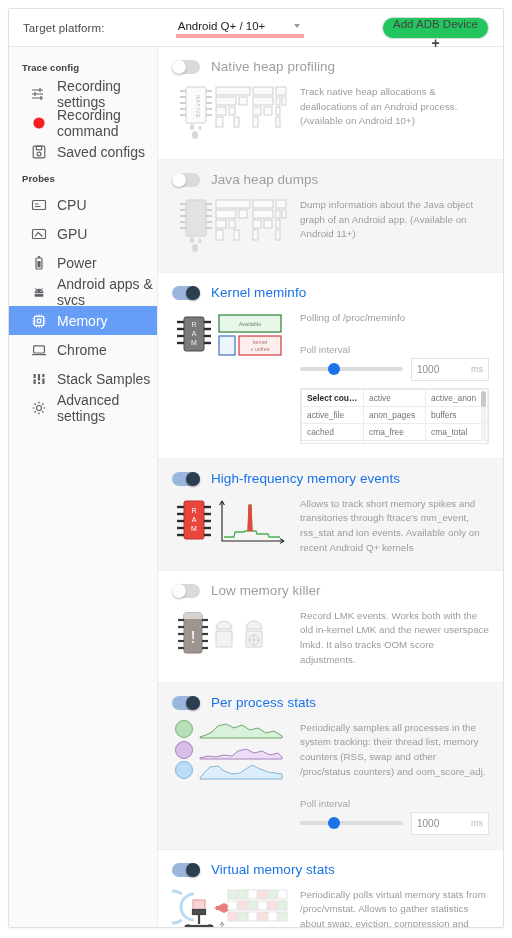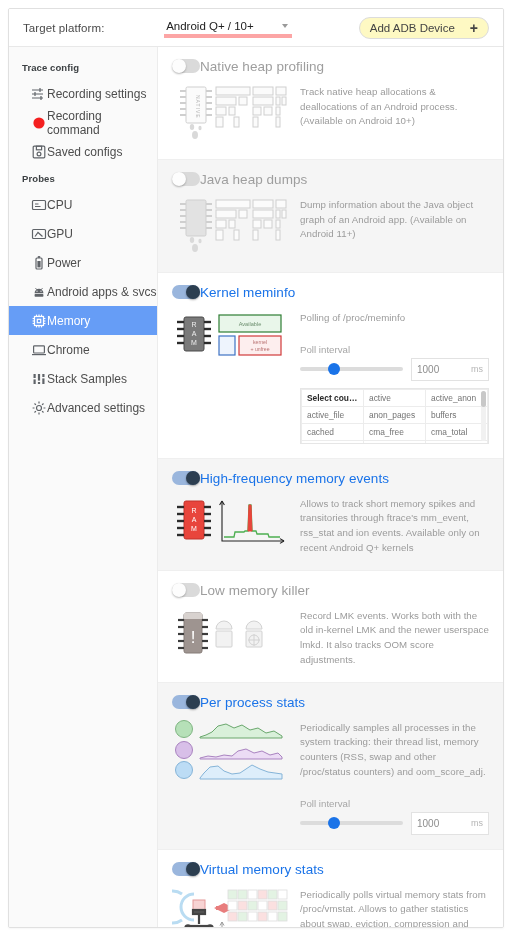--- a/index.html
+++ b/index.html
@@ -61,25 +61,26 @@
     border-top: 4px solid #9a9a9a;
   }
   .tb-btn {
     margin-left: 12px;
     border: 1px solid #dcdcdc;
     border-radius: 14px;
     height: 22px;
     padding: 0 10px;
     font-size: 11.5px;
     color: #444;
-    background: #fef9c3;
+    background: #22c55e;
     display: inline-flex;
     align-items: center;
-    gap: 15px;
+    gap: 6px;
     cursor: pointer;
+    flex-direction: column;
   }
   .tb-btn .plus { font-size: 14px; line-height: 1; color: #444; font-weight: 600; }
 
   
   .body {
     flex: 1 1 auto;
     display: flex;
     min-height: 0;
   }
 
@@ -96,43 +97,45 @@
     font-size: 9.5px;
     font-weight: bold;
     color: #3c4043;
     padding: 7px 0 6px 13px;
     letter-spacing: .1px;
   }
   .side-item {
     height: 29px;
     display: flex;
     align-items: center;
+    gap: 10px;
     padding-left: 22px;
-    font-size: 12px;
+    font-size: 14px;
     color: #4d4d4d;
     cursor: pointer;
   }
   .side-item.active { background: #669df6; color: #fff; }
   .side-ico { width: 16px; height: 16px; flex: 0 0 16px; display:block; }
   .side-ico svg { display: block; }
 
   
   .main {
     flex: 1 1 auto;
     overflow: hidden;
     background: #fff;
   }
   .probe {
     padding: 12px 14px 14px 10px;
     border-bottom: 1px solid #efefef;
   }
   .probe.alt { background: #f5f5f5; }
   .probe-head {
     display: flex;
-    align-items: flex-start;
+    align-items: flex-end;
+    gap: 11px;
     margin-bottom: 9px;
     padding-left: 4px;
   }
   .toggle {
     width: 28px; height: 14px;
     border-radius: 8px;
     position: relative;
     flex: 0 0 28px;
     cursor: pointer;
     background: #dadada;

